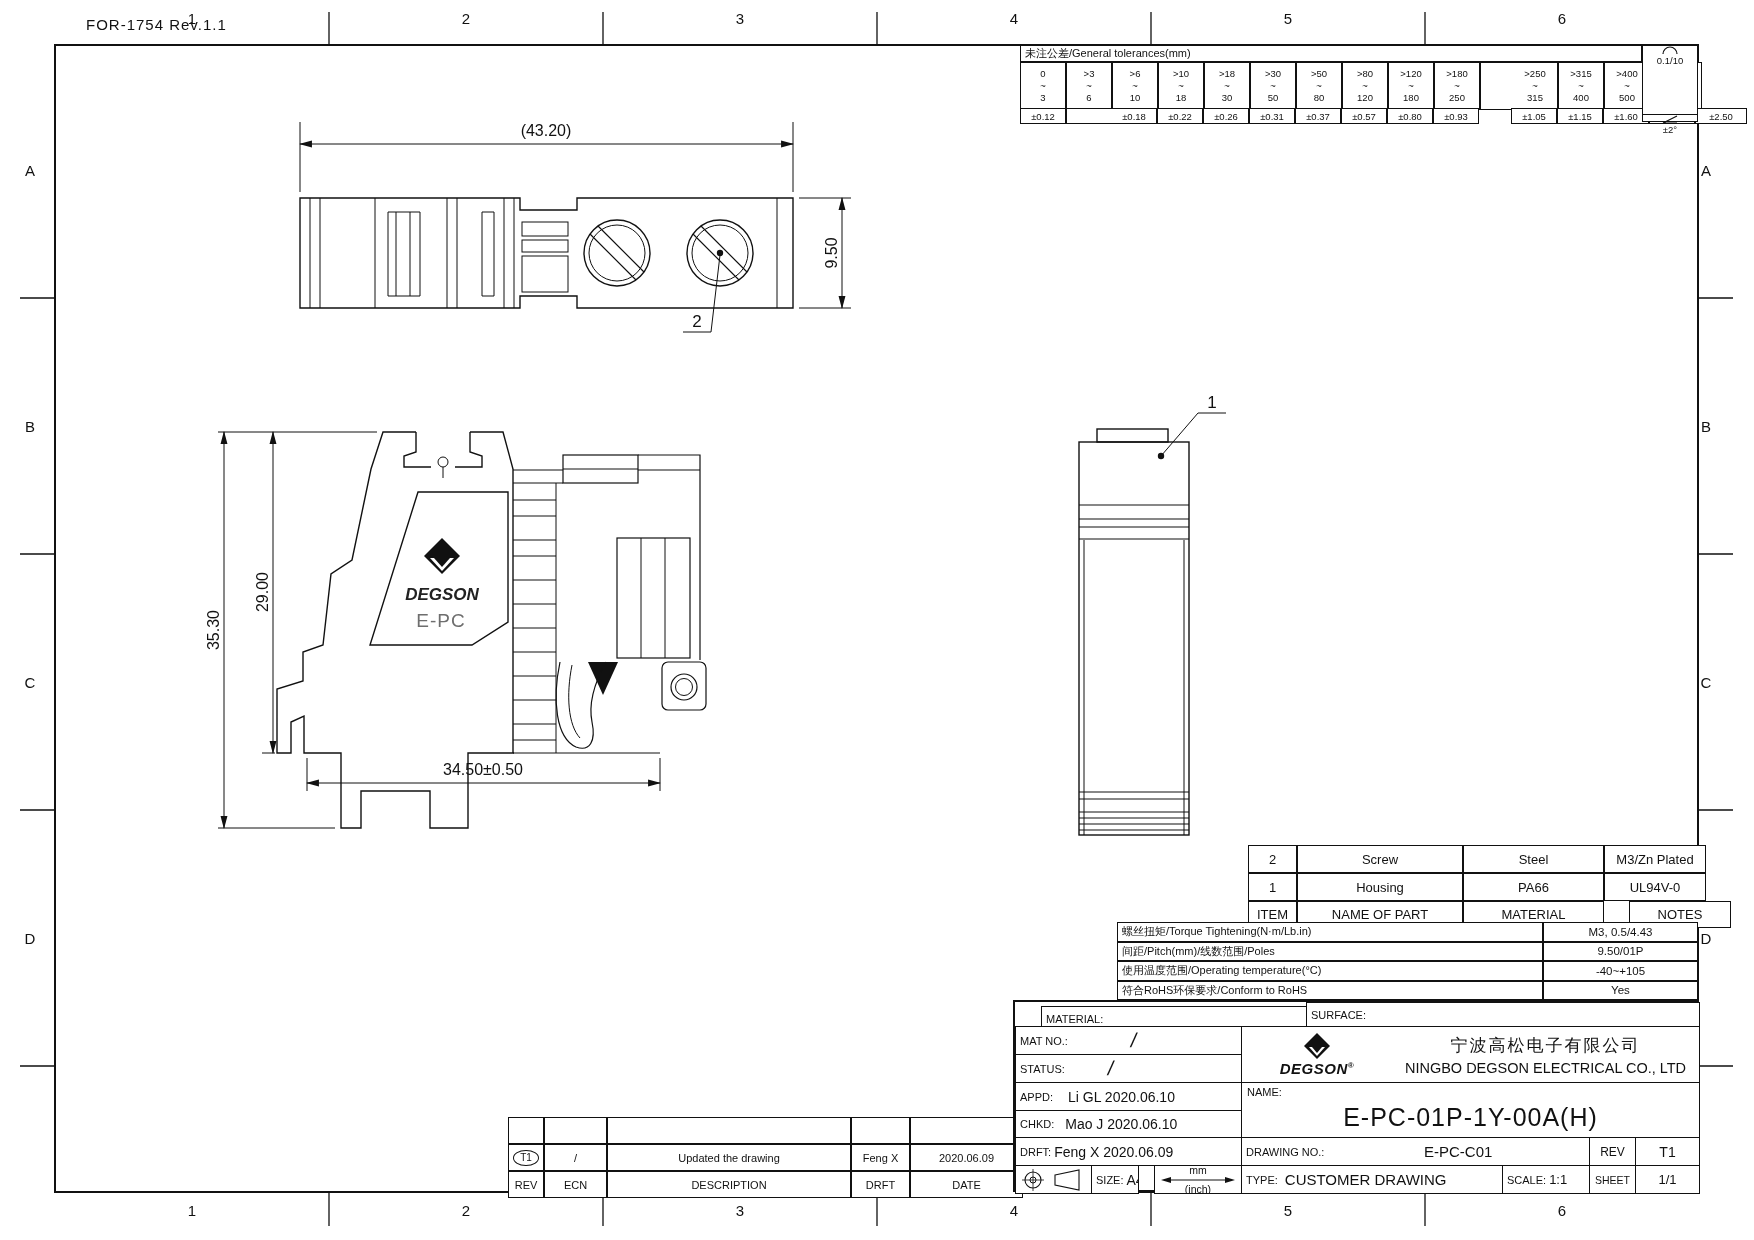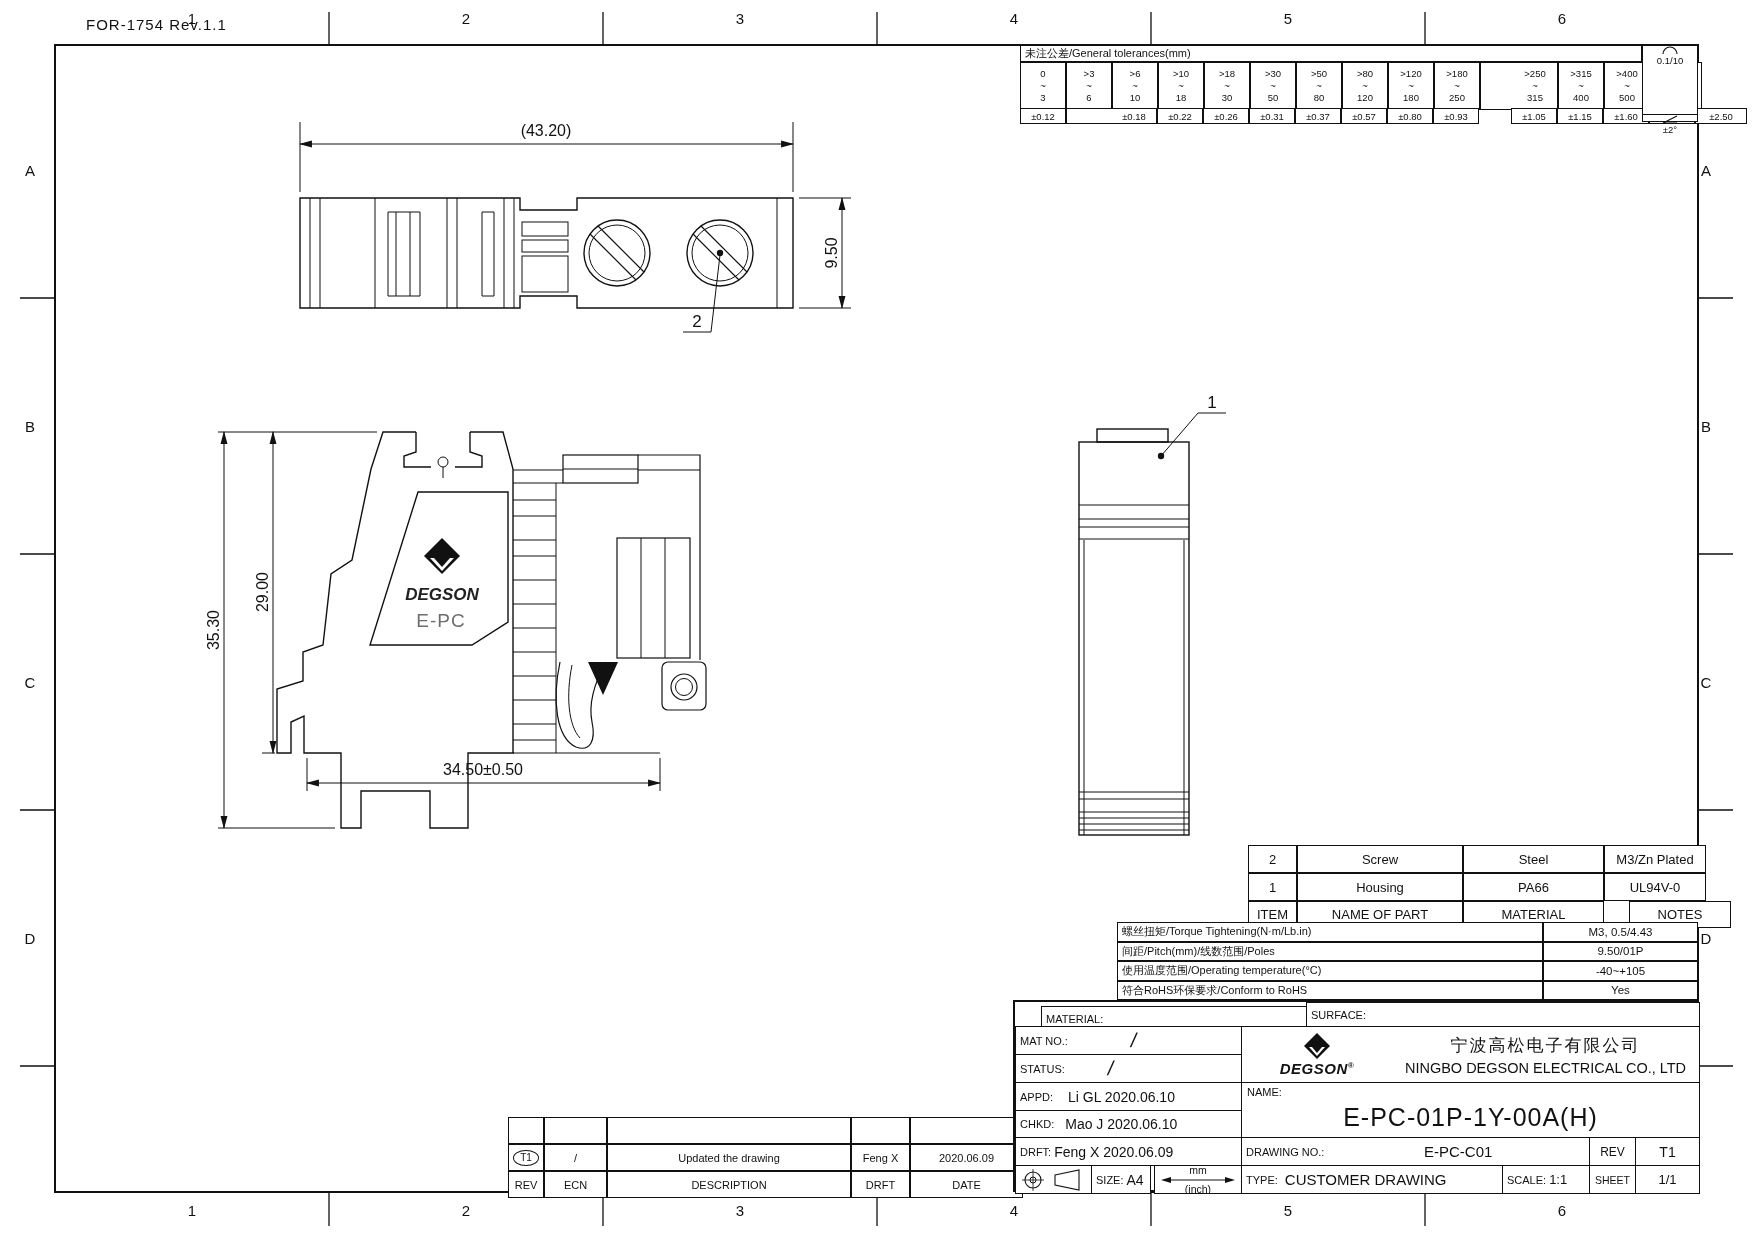--- a/index.html
+++ b/index.html
@@ -387,21 +387,21 @@
       <span class="tb-val">Feng X 2020.06.09</span>
     </div>
     <div class="tb-cell c-center" style="left:0;top:163px;width:77px;height:29px;">
       <svg width="66" height="22">
         <circle cx="12" cy="11" r="8" fill="none" stroke="#111" stroke-width="1.1"></circle>
         <circle cx="12" cy="11" r="3" fill="none" stroke="#111" stroke-width="1"></circle>
         <path d="M1,11 H23 M12,0 V22" stroke="#111" stroke-width="0.8"></path>
         <polygon points="34,6 58,1 58,21 34,16" fill="none" stroke="#111" stroke-width="1.1"></polygon>
       </svg>
     </div>
-    <div class="tb-cell" style="left:76px;top:163px;width:60px;height:29px;">
+    <div class="tb-cell" style="left:76px;top:163px;width:48px;height:29px;">
       <span class="tb-lab">SIZE:</span>
       <span style="font-size:14px;">A4</span>
     </div>
     <div class="tb-cell" style="left:139px;top:163px;width:88px;height:29px;">
       <div class="units">
         <span>mm</span>
         <svg width="78" height="8">
           <path d="M10,4 H68" stroke="#111" stroke-width="1"></path>
           <polygon points="2,4 12,1 12,7" fill="#111"></polygon>
           <polygon points="76,4 66,1 66,7" fill="#111"></polygon>

